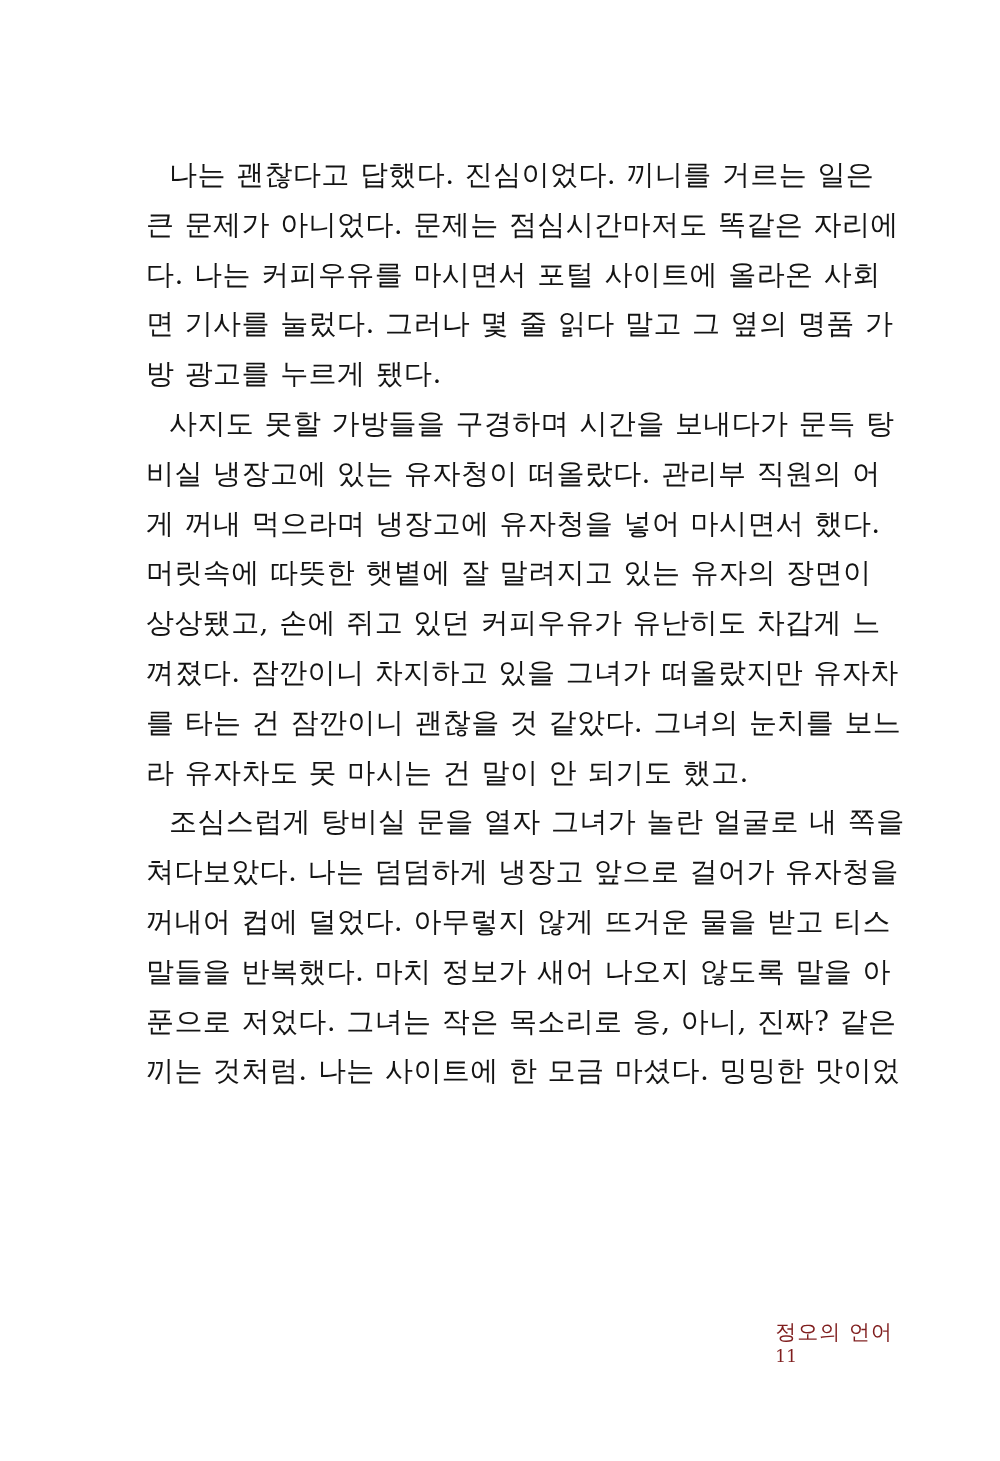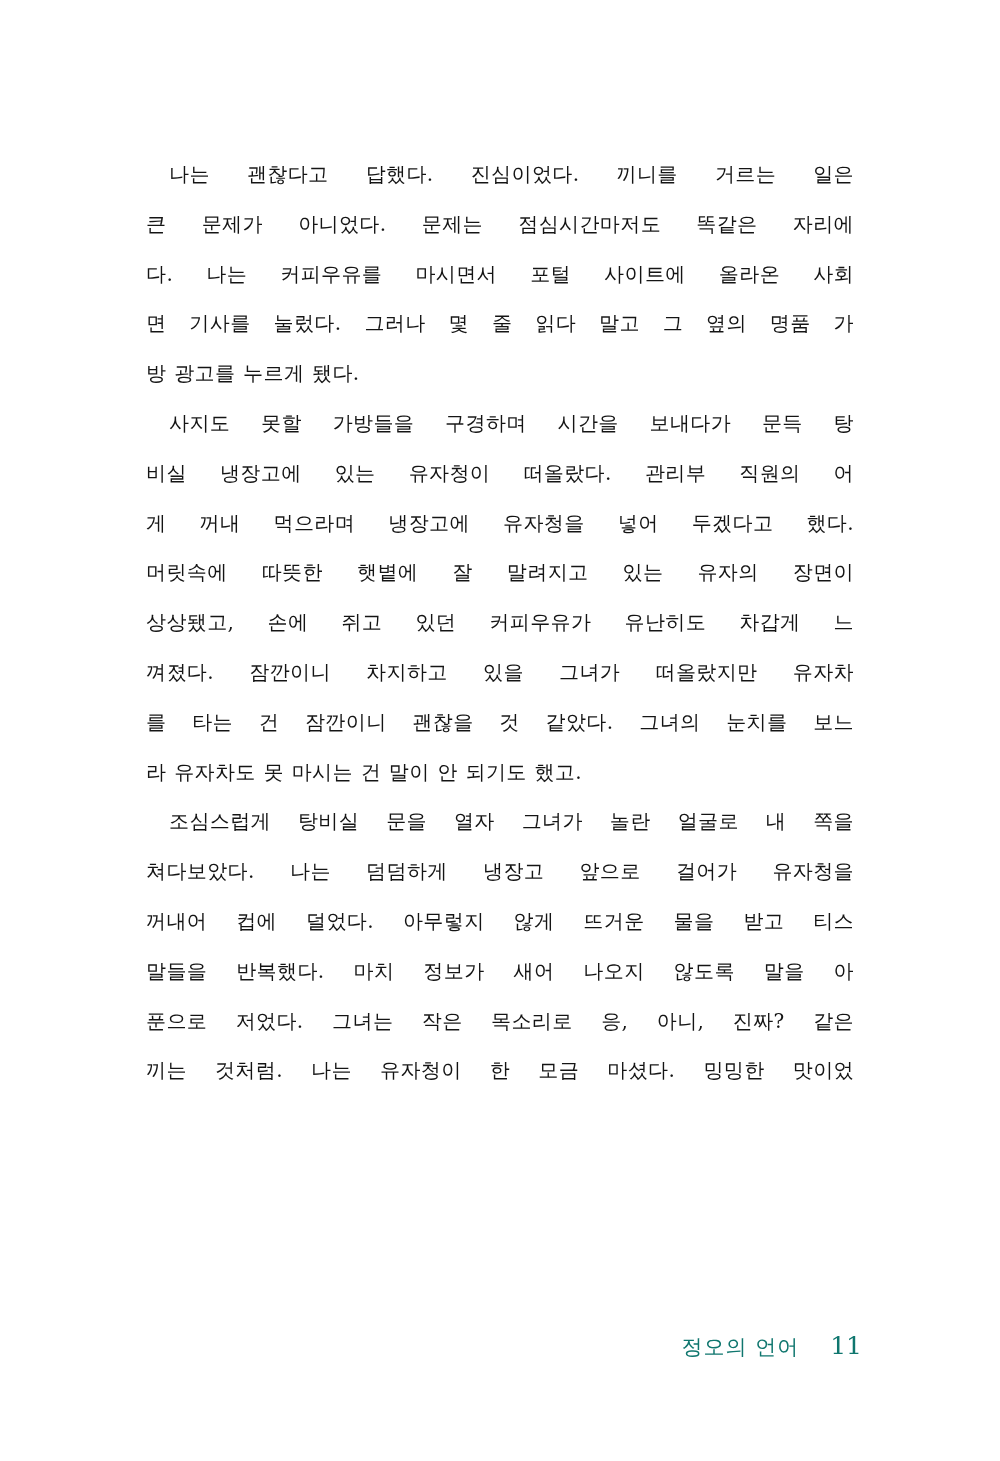--- a/index.html
+++ b/index.html
@@ -18,21 +18,21 @@
   .page {
     position: absolute;
     inset: 0;
     background: #ffffff;
   }
   .text-block {
     position: absolute;
     left: 146px;
     top: 150px;
     width: 708px;
-    font-size: 20px;
+    font-size: 28px;
     letter-spacing: 0.4px;
   }
   .line {
     height: 49.8px;
     line-height: 49.8px;
     text-align: justify;
     text-align-last: justify;
     word-spacing: 1px;
     white-space: nowrap;
   }
@@ -43,59 +43,59 @@
     text-align: right;
     text-align-last: left;
   }
   .footer {
     position: absolute;
     right: 138px;
     top: 1318px;
     display: flex;
     align-items: baseline;
     font-size: 21px;
-    color: #0f766e;
+    color: #7f1d1d;
+    flex-direction: column;
   }
   .footer .running-title {
     letter-spacing: 1px;
   }
   .footer .page-number {
     margin-left: 31px;
-    font-size: 25px;
-    margin-top: 13px;
+    font-size: 17px;
   }
 </style>
 </head>
 <body>
 
 <div class="page">
 
   <div class="text-block">
 
     <div class="line indent">나는 괜찮다고 답했다. 진심이었다. 끼니를 거르는 일은</div>
     <div class="line">큰 문제가 아니었다. 문제는 점심시간마저도 똑같은 자리에</div>
     <div class="line">다. 나는 커피우유를 마시면서 포털 사이트에 올라온 사회</div>
     <div class="line">면 기사를 눌렀다. 그러나 몇 줄 읽다 말고 그 옆의 명품 가</div>
     <div class="line para-end">방 광고를 누르게 됐다.</div>
 
     <div class="line indent">사지도 못할 가방들을 구경하며 시간을 보내다가 문득 탕</div>
     <div class="line">비실 냉장고에 있는 유자청이 떠올랐다. 관리부 직원의 어</div>
-    <div class="line">게 꺼내 먹으라며 냉장고에 유자청을 넣어 두겠다고 했다.</div>
+    <div class="line">게 꺼내 먹으라며 냉장고에 유자청을 넣어 마시면서 했다.</div>
     <div class="line">머릿속에 따뜻한 햇볕에 잘 말려지고 있는 유자의 장면이</div>
     <div class="line">상상됐고, 손에 쥐고 있던 커피우유가 유난히도 차갑게 느</div>
     <div class="line">껴졌다. 잠깐이니 차지하고 있을 그녀가 떠올랐지만 유자차</div>
     <div class="line">를 타는 건 잠깐이니 괜찮을 것 같았다. 그녀의 눈치를 보느</div>
     <div class="line para-end">라 유자차도 못 마시는 건 말이 안 되기도 했고.</div>
 
     <div class="line indent">조심스럽게 탕비실 문을 열자 그녀가 놀란 얼굴로 내 쪽을</div>
     <div class="line">쳐다보았다. 나는 덤덤하게 냉장고 앞으로 걸어가 유자청을</div>
     <div class="line">꺼내어 컵에 덜었다. 아무렇지 않게 뜨거운 물을 받고 티스</div>
     <div class="line">말들을 반복했다. 마치 정보가 새어 나오지 않도록 말을 아</div>
     <div class="line">푼으로 저었다. 그녀는 작은 목소리로 응, 아니, 진짜? 같은</div>
-    <div class="line">끼는 것처럼. 나는 유자청이 한 모금 마셨다. 밍밍한 맛이었</div>
+    <div class="line">끼는 것처럼. 나는 사이트에 한 모금 마셨다. 밍밍한 맛이었</div>
   </div>
 
   <div class="footer">
     <span class="running-title">정오의 언어</span>
     <span class="page-number">11</span>
   </div>
 
 </div>
 
 </body></html>

